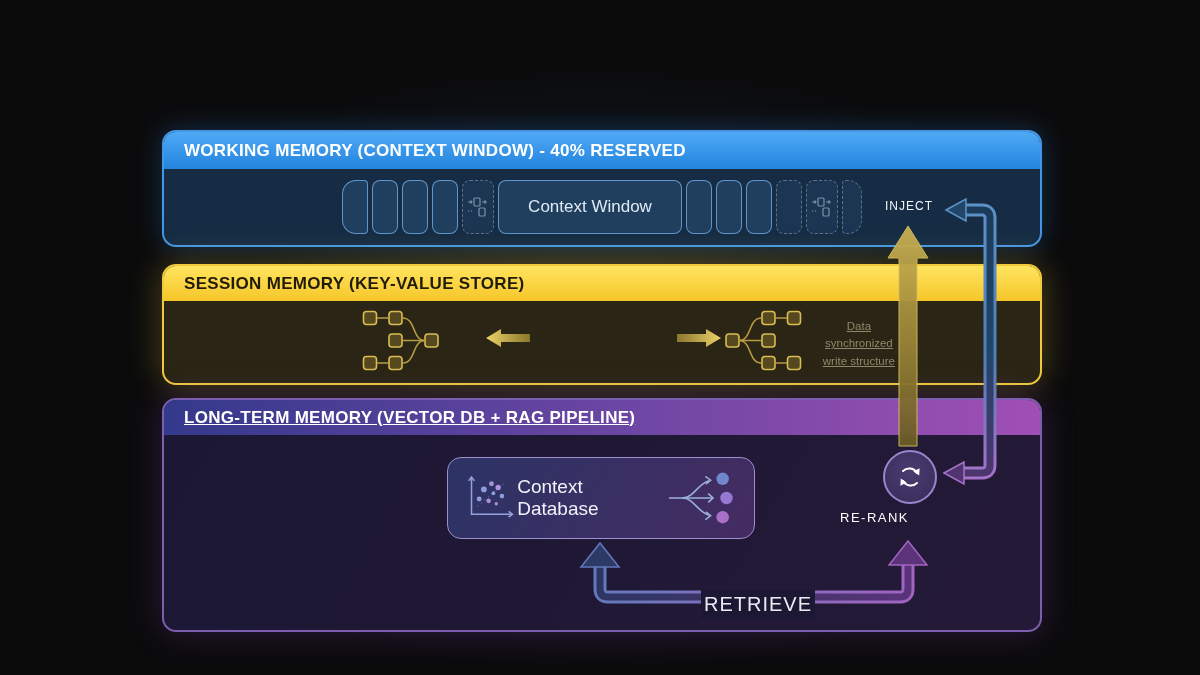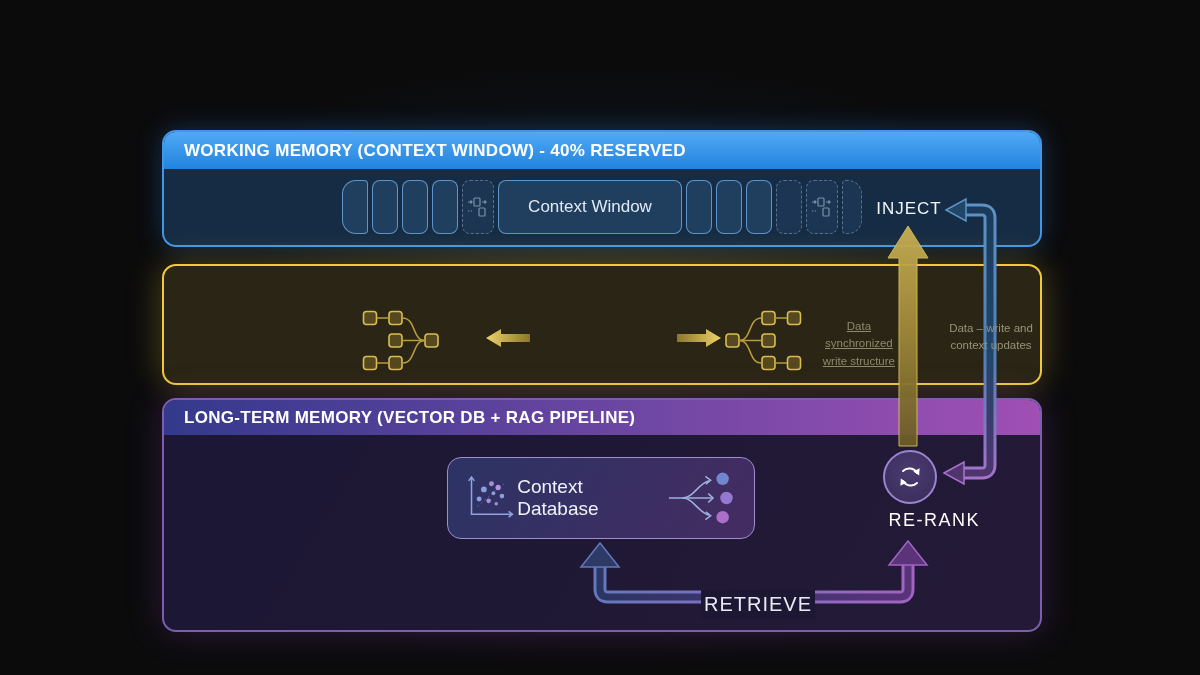--- a/index.html
+++ b/index.html
@@ -25,21 +25,21 @@
   #layer-working{top:130px;height:113px;border:2px solid #4496e4;background:#152c44;
     box-shadow:0 0 26px rgba(45,135,235,.30);}
   #layer-working .layer-header{height:37px;background:linear-gradient(180deg,#4fa9f5,#2284de);color:#fff;}
   .context-strip{position:absolute;left:178px;top:48px;width:520px;height:54px;display:flex;gap:4px;}
   .seg{box-sizing:border-box;height:54px;border-radius:8px;flex:none;display:flex;align-items:center;justify-content:center;}
   .seg-solid{border:1.5px solid rgba(105,165,220,.85);background:rgba(62,115,165,.28);}
   .seg-dashed{border:1.5px dashed rgba(135,165,200,.55);background:rgba(62,105,155,.16);}
   .seg-label{color:#dfe9f3;font-size:17px;}
 
   .float-label{position:absolute;z-index:6;color:#f2f6fa;}
-  #inject-label{left:871px;top:199px;width:76px;text-align:center;font-size:17px;letter-spacing:1px;}
+  #inject-label{left:871px;top:199px;width:76px;text-align:center;font-size:12px;letter-spacing:1px;}
 
   
   #layer-session{top:264px;height:117px;border:2px solid #f0ca3a;background:#2a2514;
     box-shadow:0 0 34px rgba(245,205,60,.30);}
   #layer-session .layer-header{background:linear-gradient(180deg,#ffe45e,#f6c62a);color:#211c08;}
   .tree-svg{position:absolute;top:44px;width:80px;height:62px;}
   #tree-left{left:198px;}
   #tree-right{left:558px;transform:scaleX(-1);}
   .kv-arrow{position:absolute;top:62px;width:44px;height:20px;}
   #kv-arrow-left{left:322px;}
@@ -47,32 +47,32 @@
   #kv-label{position:absolute;left:335px;top:65px;width:210px;text-align:center;
     font-size:18px;color:#fff;}
   .note{font-size:11.5px;line-height:1.5;}
   #note-sync{position:absolute;right:145px;top:52px;text-align:center;color:#8f886a;text-decoration:underline;}
   #note-write{left:929px;top:320px;width:124px;text-align:center;color:#9a927a;font-size:11.5px;line-height:1.5;}
 
   
   #layer-longterm{top:398px;height:230px;border:2px solid #7b5fae;
     background:linear-gradient(120deg,#1b1734,#241a37);
     box-shadow:0 0 34px rgba(140,70,190,.28);}
-  #layer-longterm .layer-header{background:linear-gradient(90deg,#34398c,#7448a6 60%,#a04fb4);color:#fff;}
+  #layer-longterm .layer-header{background:linear-gradient(90deg,#34398c,#7448a6 60%,#a04fb4);color:#fff;text-decoration:underline;}
   #vector-card{position:absolute;left:283px;top:57px;width:308px;height:82px;box-sizing:border-box;
     border-radius:14px;border:1.5px solid #9c8ed0;
     background:linear-gradient(120deg,rgba(56,74,140,.55),rgba(104,62,140,.50));
     display:flex;align-items:center;justify-content:space-between;padding:0 14px;}
   #vector-label{font-size:19px;color:#f0f2fa;}
   #rerank-circle{position:absolute;left:719px;top:50px;width:54px;height:54px;border-radius:50%;
     box-sizing:border-box;border:2px solid #9a85cf;
     background:radial-gradient(circle at 50% 40%,#4a3b70,#382c58);
     display:flex;align-items:center;justify-content:center;}
-  #rerank-label{position:absolute;left:676px;top:110px;width:140px;text-align:right;
-    font-size:18px;letter-spacing:1.5px;color:#fff;}
+  #rerank-label{position:absolute;left:676px;top:110px;width:140px;text-align:left;
+    font-size:13px;letter-spacing:1.5px;color:#fff;}
   #retrieve-label{left:701px;top:590px;width:114px;text-align:center;font-size:20px;
     letter-spacing:1px;background:#1c1733;padding:3px 0;color:#ece9f5;}
 
   .overlay{position:absolute;left:0;top:0;z-index:5;pointer-events:none;}
 </style>
 </head>
 <body>
 
 <div id="canvas">
 
@@ -109,20 +109,21 @@
               <path d="M2 16 h4" stroke-dasharray="1.5 1.5"></path>
               <rect x="13" y="13" width="6" height="8" rx="1"></rect>
             </g>
           </svg>
         </div>
         <div class="seg seg-dashed" style="width: 20px; border-radius: 4px 14px 14px 4px;"></div>
       </div>
   </div>
 
   <div class="layer" id="layer-session">
+    <div class="layer-header">SESSION MEMORY (KEY-VALUE STORE)</div>
 
     <svg class="tree-svg" id="tree-left" viewBox="0 0 80 62">
       <defs>
         <linearGradient id="goldArrowGrad" x1="0" y1="0" x2="1" y2="0">
           <stop offset="0" stop-color="#eed267"></stop>
             <stop offset="1" stop-color="#8a762d"></stop>
         </linearGradient>
       </defs>
       <g fill="rgba(190,160,60,.30)" stroke="#d9bd52" stroke-width="1.6">
         <rect x="1.5" y="1.5" width="13" height="13" rx="3"></rect>
@@ -266,19 +267,15 @@
     <g>
       <path d="M600 566 V589 Q600 597 608 597 H900 Q908 597 908 589 V564" fill="none" stroke="url(#retrOut)" stroke-width="13" stroke-linejoin="round"></path>
       <path d="M600 566 V589 Q600 597 608 597 H900 Q908 597 908 589 V564" fill="none" stroke="url(#retrIn)" stroke-width="7" stroke-linejoin="round"></path>
       <polygon points="600,543 619,567 581,567" fill="#2e3a66" stroke="#6278bd" stroke-width="1.5"></polygon>
       <polygon points="908,541 927,565 889,565" fill="#5a3379" stroke="#a263c2" stroke-width="1.5"></polygon>
     </g>
   </svg>
 
   <div class="float-label" id="inject-label">INJECT</div>
 
-  <div class="float-label" id="note-write">
-    <span style="display:block">Data – write and</span>
-    <span style="display:block">context updates</span>
-  </div>
 
   <div class="float-label" id="retrieve-label">RETRIEVE</div>
 </div>
 
 </body></html>

